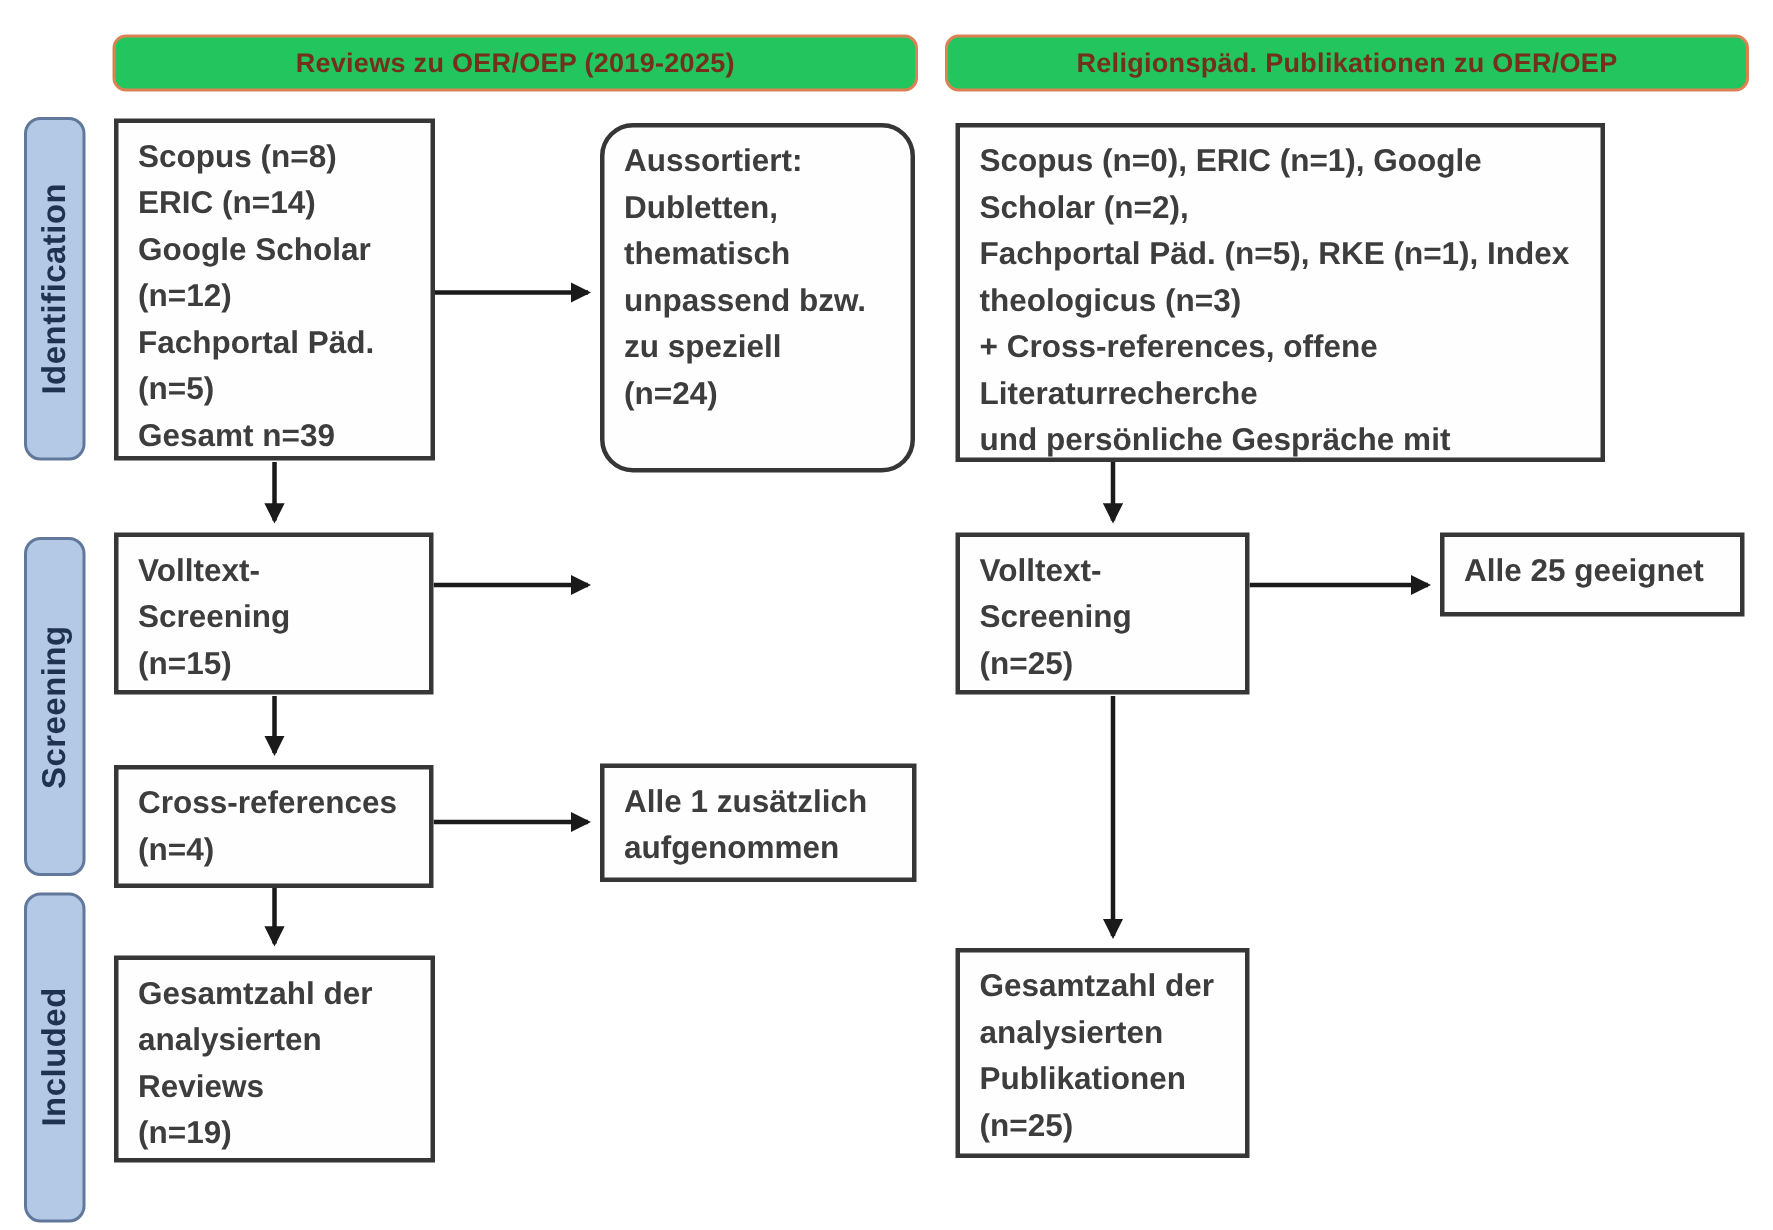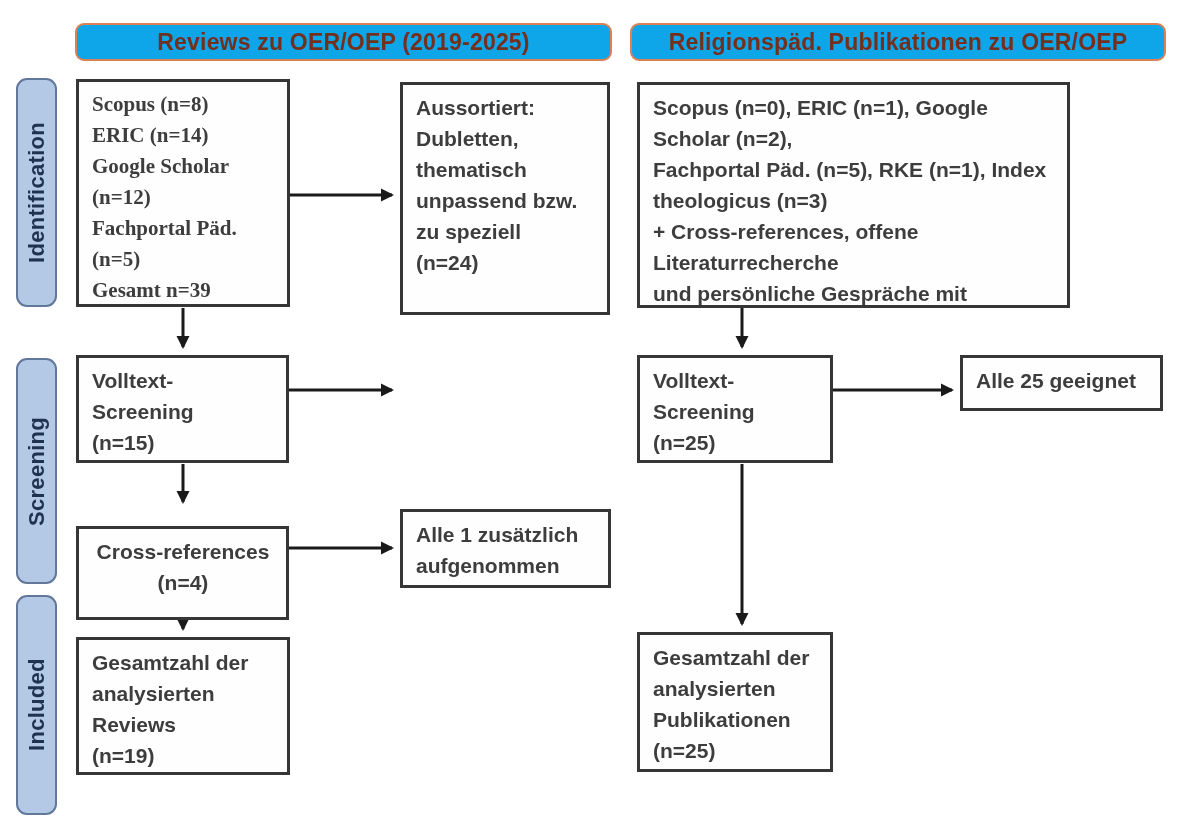--- a/index.html
+++ b/index.html
@@ -18,27 +18,27 @@
     left: 0; top: 0;
     width: 1182px; height: 820px;
     pointer-events: none;
   }
 
   .hdr {
     position: absolute;
     top: 23px;
     height: 38px;
     box-sizing: border-box;
-    background: #0ea5e9;
+    background: #22c55e;
     border: 2px solid #DB8154;
     border-radius: 9px;
     display: flex;
     align-items: center;
     justify-content: center;
-    font-size: 23px;
+    font-size: 18px;
     font-weight: 700;
     color: #74301D;
     letter-spacing: 0.2px;
   }
 
   .stage {
     position: absolute;
     left: 16px;
     width: 41px;
     box-sizing: border-box;
@@ -97,41 +97,41 @@
   <div class="hdr" style="left:75px; width:537px;">Reviews zu OER/OEP (2019-2025)</div>
 
   <div class="hdr" style="left:630px; width:536px;">Religionspäd. Publikationen zu OER/OEP</div>
 
   <div class="stage" style="top:78px; height:229px;">Identification</div>
 
   <div class="stage" style="top:358px; height:226px;">Screening</div>
 
   <div class="stage" style="top:595px; height:220px;">Included</div>
 
-  <div class="box" style="left:76px; top:79px; width:214px; height:228px;font-family:Liberation Serif, serif;">Scopus (n=8)
+  <div class="box" style="left:76px; top:79px; width:214px; height:228px;">Scopus (n=8)
 ERIC (n=14)
 Google Scholar
 (n=12)
 Fachportal Päd.
 (n=5)
 Gesamt n=39</div>
 
-  <div class="box" style="left:400px; top:82px; width:210px; height:233px;">Aussortiert:
+  <div class="box" style="left:400px; top:82px; width:210px; height:233px;border-radius:22px;">Aussortiert:
 Dubletten,
 thematisch
 unpassend bzw.
 zu speziell
 (n=24)</div>
 
   <div class="box" style="left:76px; top:355px; width:213px; height:108px;">Volltext-
 Screening
 (n=15)</div>
 
 
-  <div class="box" style="left:76px; top:526px; width:213px; height:94px;text-align:center;">Cross-references
+  <div class="box" style="left:76px; top:510px; width:213px; height:82px;">Cross-references
 (n=4)</div>
 
   <div class="box" style="left:400px; top:509px; width:211px; height:79px;">Alle 1 zusätzlich
 aufgenommen</div>
 
   <div class="box" style="left:76px; top:637px; width:214px; height:138px;">Gesamtzahl der
 analysierten
 Reviews
 (n=19)</div>
 

